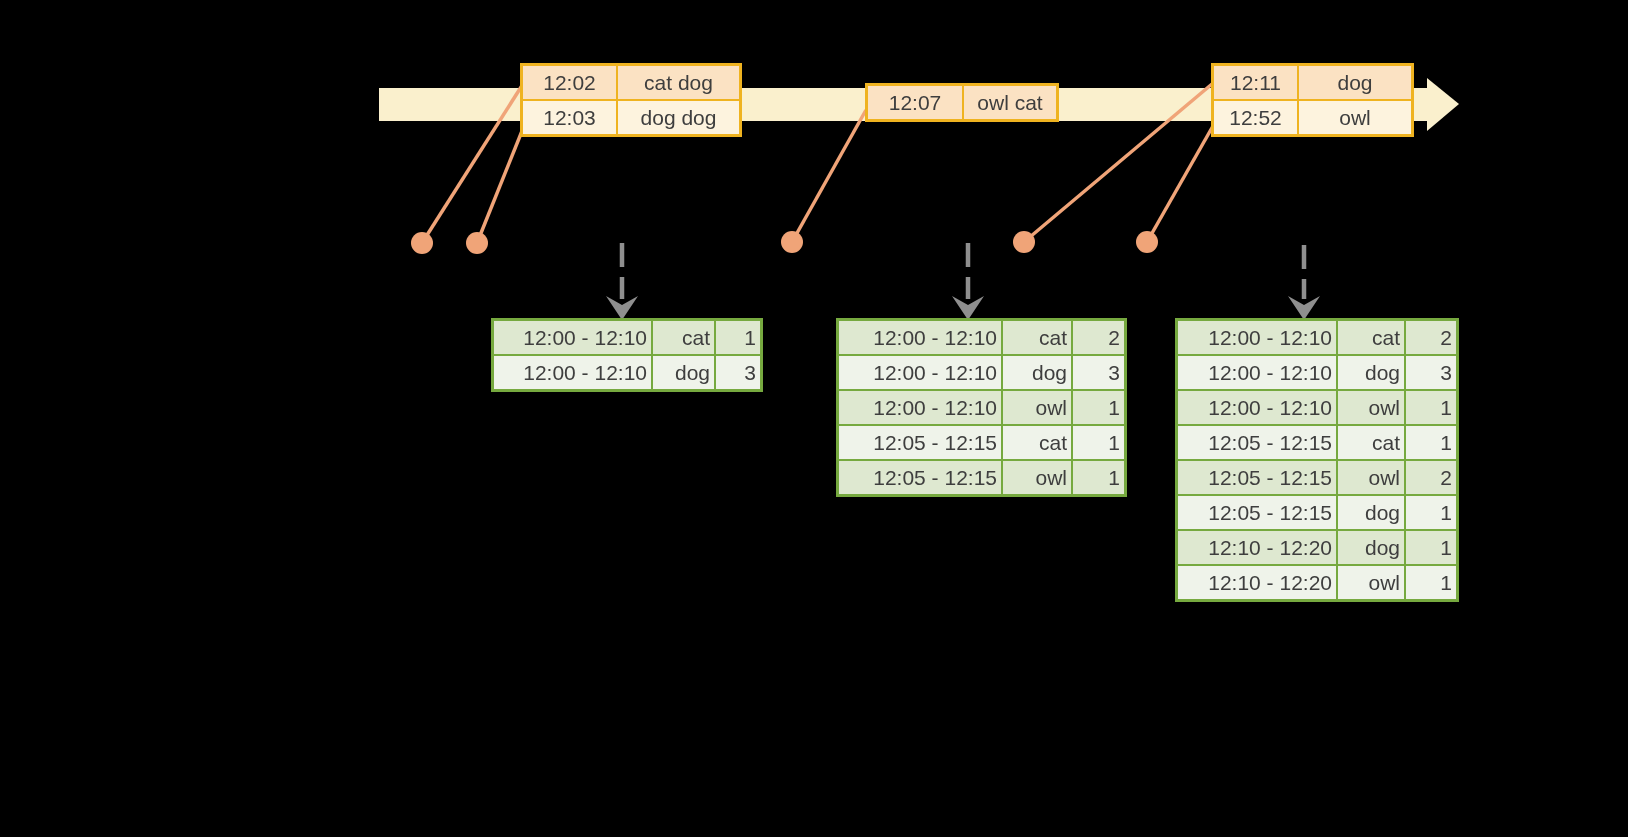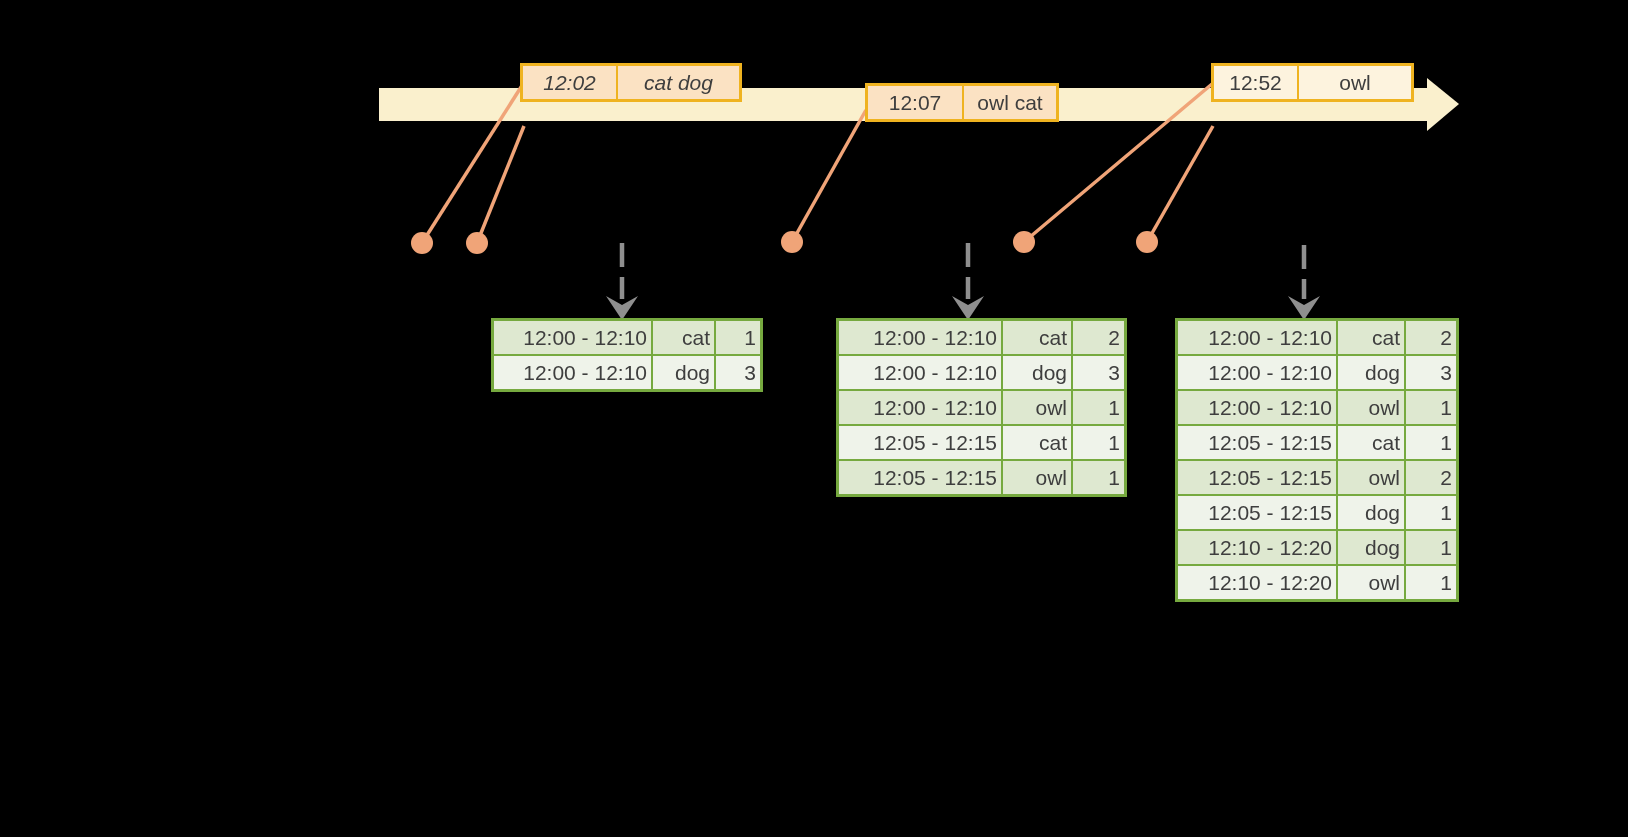--- a/index.html
+++ b/index.html
@@ -36,21 +36,21 @@
   }
   .etable{border:3px solid var(--event-border);}
   .etable td{border:2px solid var(--event-border);}
   .gtable{border:3px solid var(--result-border);}
   .gtable td{border:2px solid var(--result-border);text-align:right;}
   .e-dark td{background:var(--event-row-dark);}
   .e-light td{background:var(--event-row-light);}
   .r-dark td{background:var(--result-row-dark);}
   .r-light td{background:var(--result-row-light);}
 
-  #etable-1{left:520px;top:63px;font-style:italic;}
+  #etable-1{left:520px;top:63px;}
   #etable-2{left:865px;top:83px;}
   #etable-3{left:1211px;top:63px;}
   #gtable-1{left:491px;top:318px;}
   #gtable-2{left:836px;top:318px;}
   #gtable-3{left:1175px;top:318px;}
 
   .ec-time1{width:85px;} .ec-word1{width:113px;}
   .ec-time2{width:86px;} .ec-word2{width:84px;margin-left:11px;}
   .ec-time3{width:75px;} .ec-word3{width:104px;}
   .gc-win1{width:149px;} .gc-word1{width:53px;} .gc-cnt1{width:36px;}
@@ -88,34 +88,42 @@
     <line class="trig-line" x1="1304" y1="245" x2="1304" y2="299"></line>
     <polygon class="trig-head" points="1288,296 1304,320 1320,296 1304,305"></polygon>
   </svg>
 
   <table id="etable-1" class="etable">
     <tbody>
         <tr class="e-dark">
       <td class="ec-time1">12:02</td>
       <td class="ec-word1">cat dog</td>
     </tr>
+    <tr class="e-light">
+      <td class="ec-time1">12:03</td>
+      <td class="ec-word1">dog dog</td>
+    </tr>
   </tbody>
     </table>
 
   <table id="etable-2" class="etable">
     <tbody>
         <tr class="e-dark">
       <td class="ec-time2">12:07</td>
       <td class="ec-word2">owl cat</td>
     </tr>
   </tbody>
     </table>
 
   <table id="etable-3" class="etable">
     <tbody>
+        <tr class="e-dark">
+      <td class="ec-time3">12:11</td>
+      <td class="ec-word3">dog</td>
+    </tr>
     <tr class="e-light">
       <td class="ec-time3">12:52</td>
       <td class="ec-word3">owl</td>
     </tr>
   </tbody>
     </table>
 
   <table id="gtable-1" class="gtable">
     <tbody>
         <tr class="r-dark">

